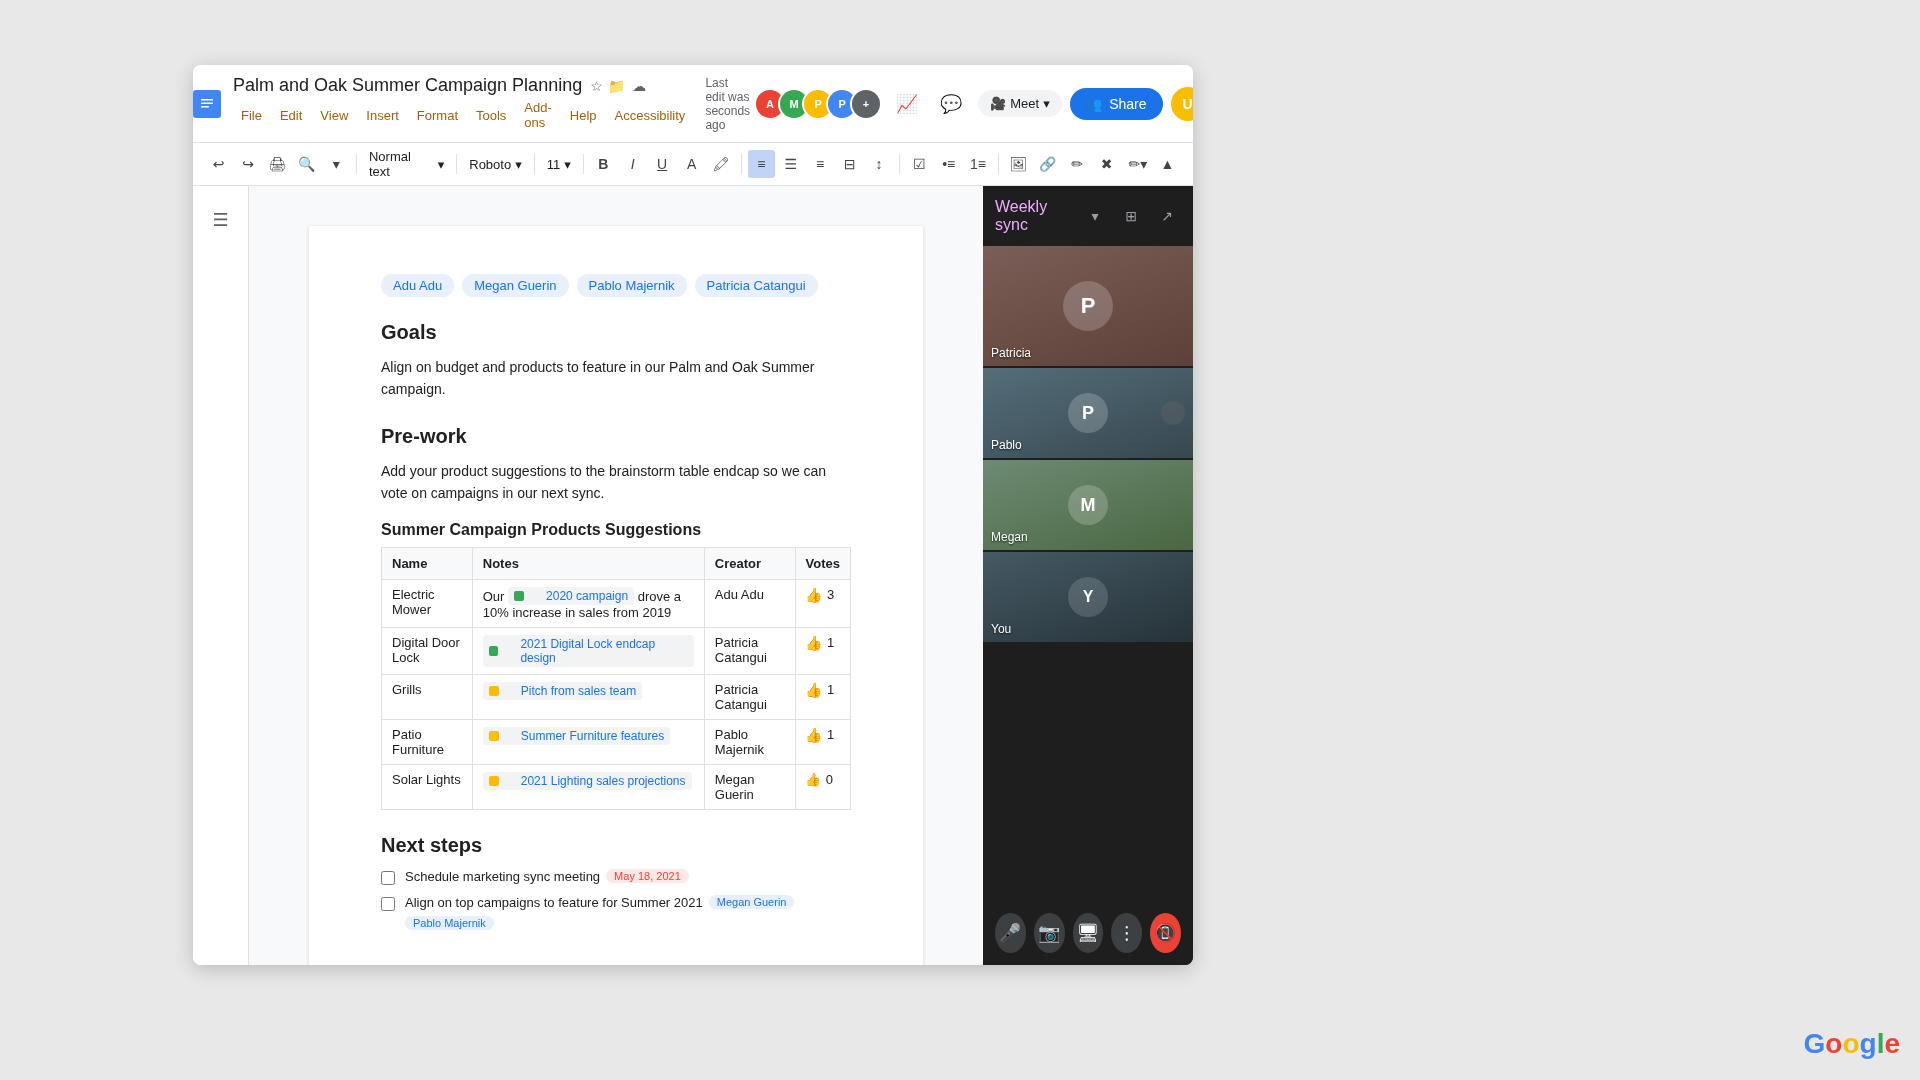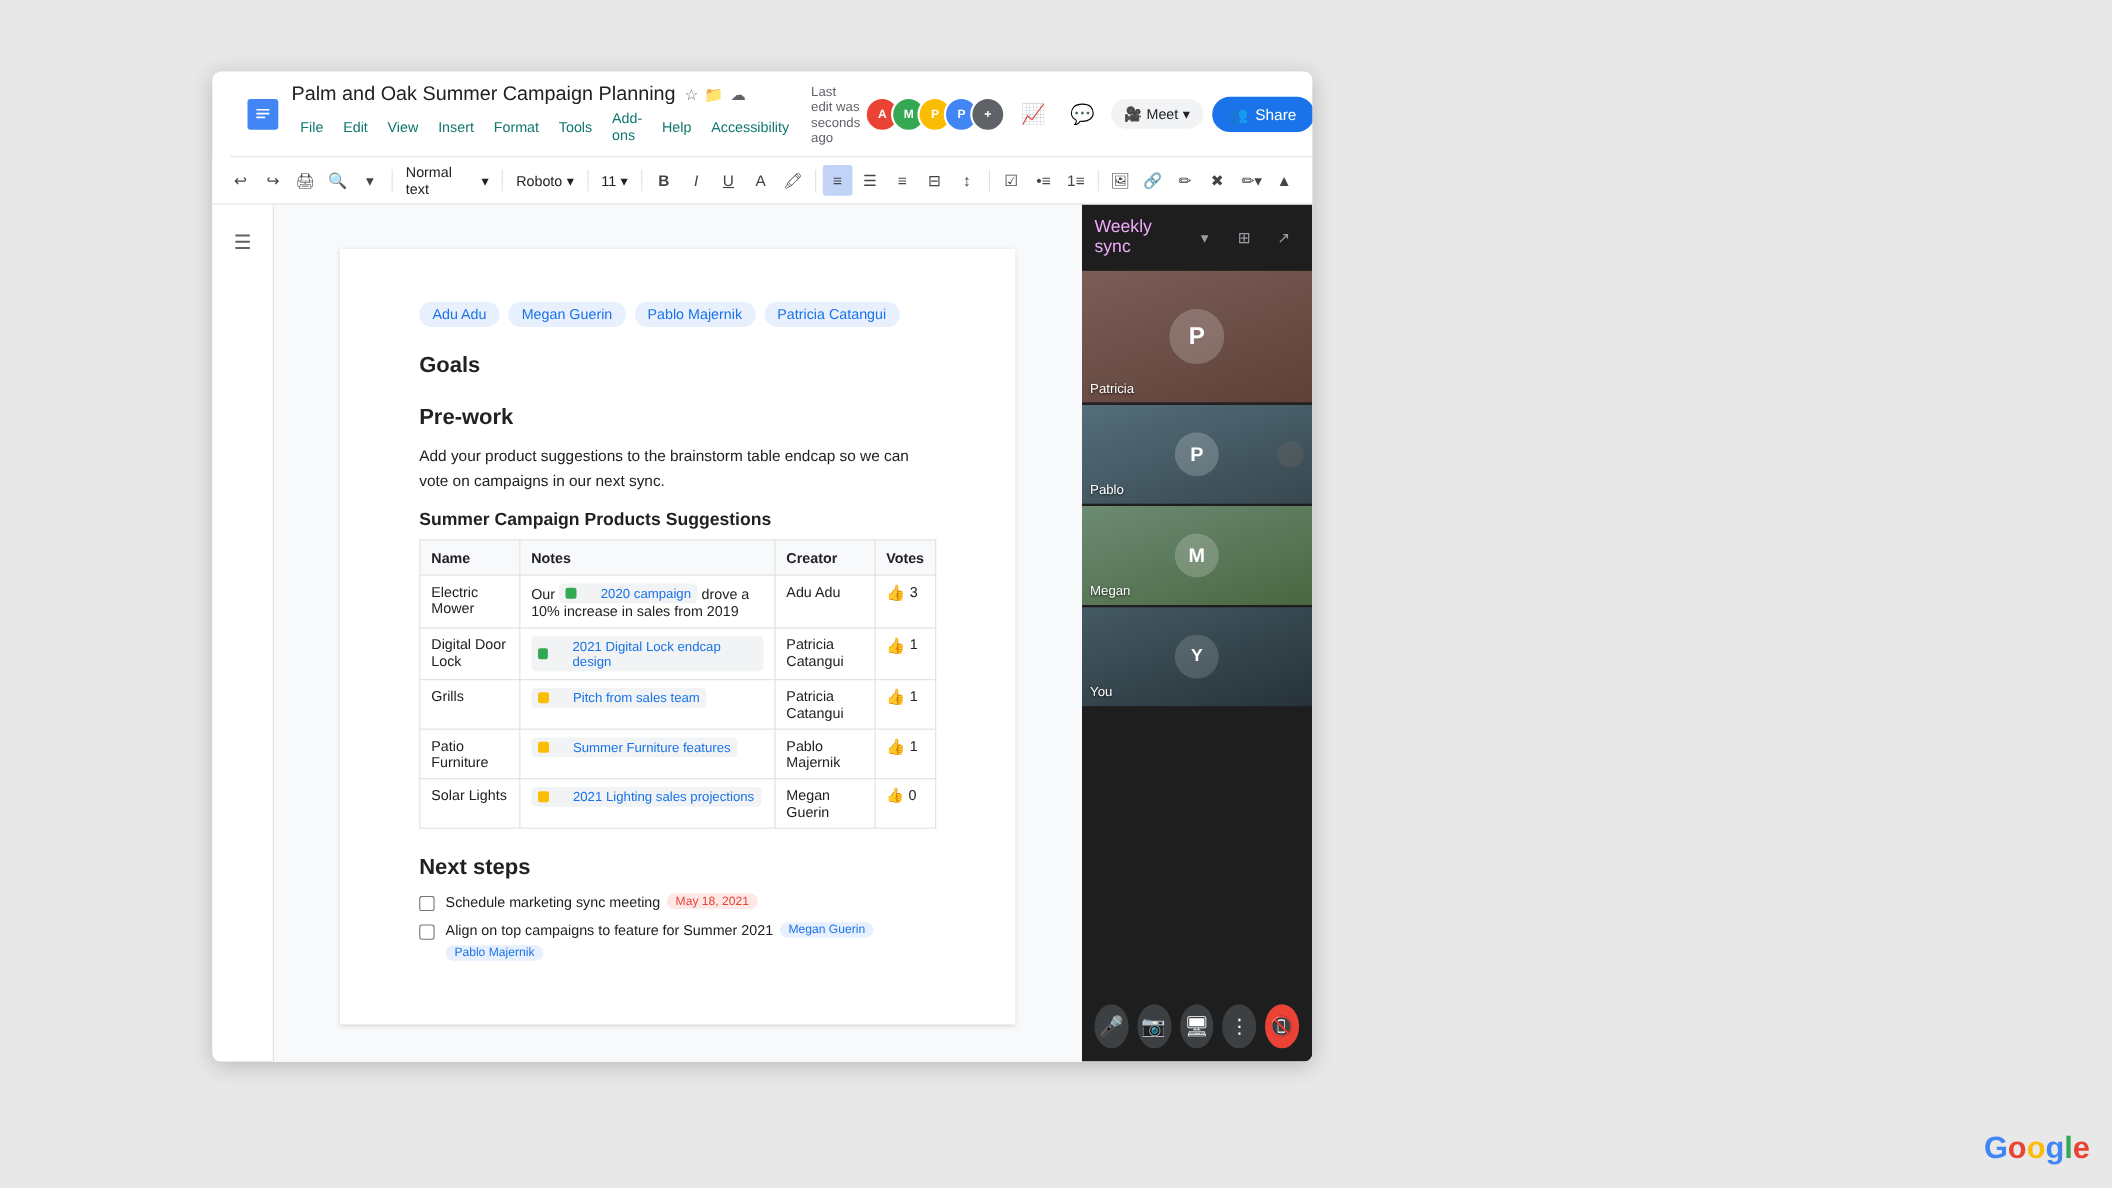--- a/index.html
+++ b/index.html
@@ -23,25 +23,24 @@
       flex-direction: column;
       overflow: hidden;
       position: absolute;
       left: 193px;
       top: 65px;
     }
     
     .title-bar {
       display: flex;
       align-items: center;
-      padding: 10px 16px;
+      padding: 10px 0;
       border-bottom: 1px solid #e0e0e0;
       gap: 12px;
       background: white;
-      margin-left: 16px;
     }
     .doc-icon {
       width: 28px;
       height: 28px;
       background: #4285f4;
       border-radius: 3px;
       display: flex;
       align-items: center;
       justify-content: center;
       color: white;
@@ -72,21 +71,21 @@
       cursor: pointer;
     }
     .menu-bar {
       display: flex;
       gap: 2px;
       align-items: center;
       margin-top: 2px;
     }
     .menu-item {
       font-size: 13px;
-      color: #0f766e;
+      color: #a16207;
       padding: 2px 8px;
       border-radius: 4px;
       cursor: pointer;
     }
     .last-edit {
       font-size: 12px;
       color: #5f6368;
       margin-left: auto;
     }
     .header-right {
@@ -576,20 +575,21 @@
       <div class="doc-page">
 
         <div class="team-chips">
           <span class="chip">Adu Adu</span>
           <span class="chip">Megan Guerin</span>
           <span class="chip">Pablo Majernik</span>
           <span class="chip">Patricia Catangui</span>
         </div>
 
         <h2 class="section-title">Goals</h2>
+        <p class="doc-text">Align on budget and products to feature in our Palm and Oak Summer campaign.</p>
 
         <h2 class="section-title">Pre-work</h2>
         <p class="doc-text">Add your product suggestions to the brainstorm table endcap so we can vote on campaigns in our next sync.</p>
 
         <div class="bold-heading">Summer Campaign Products Suggestions</div>
         <table class="suggestion-table">
           <thead>
             <tr>
               <th>Name</th>
               <th>Notes</th>

